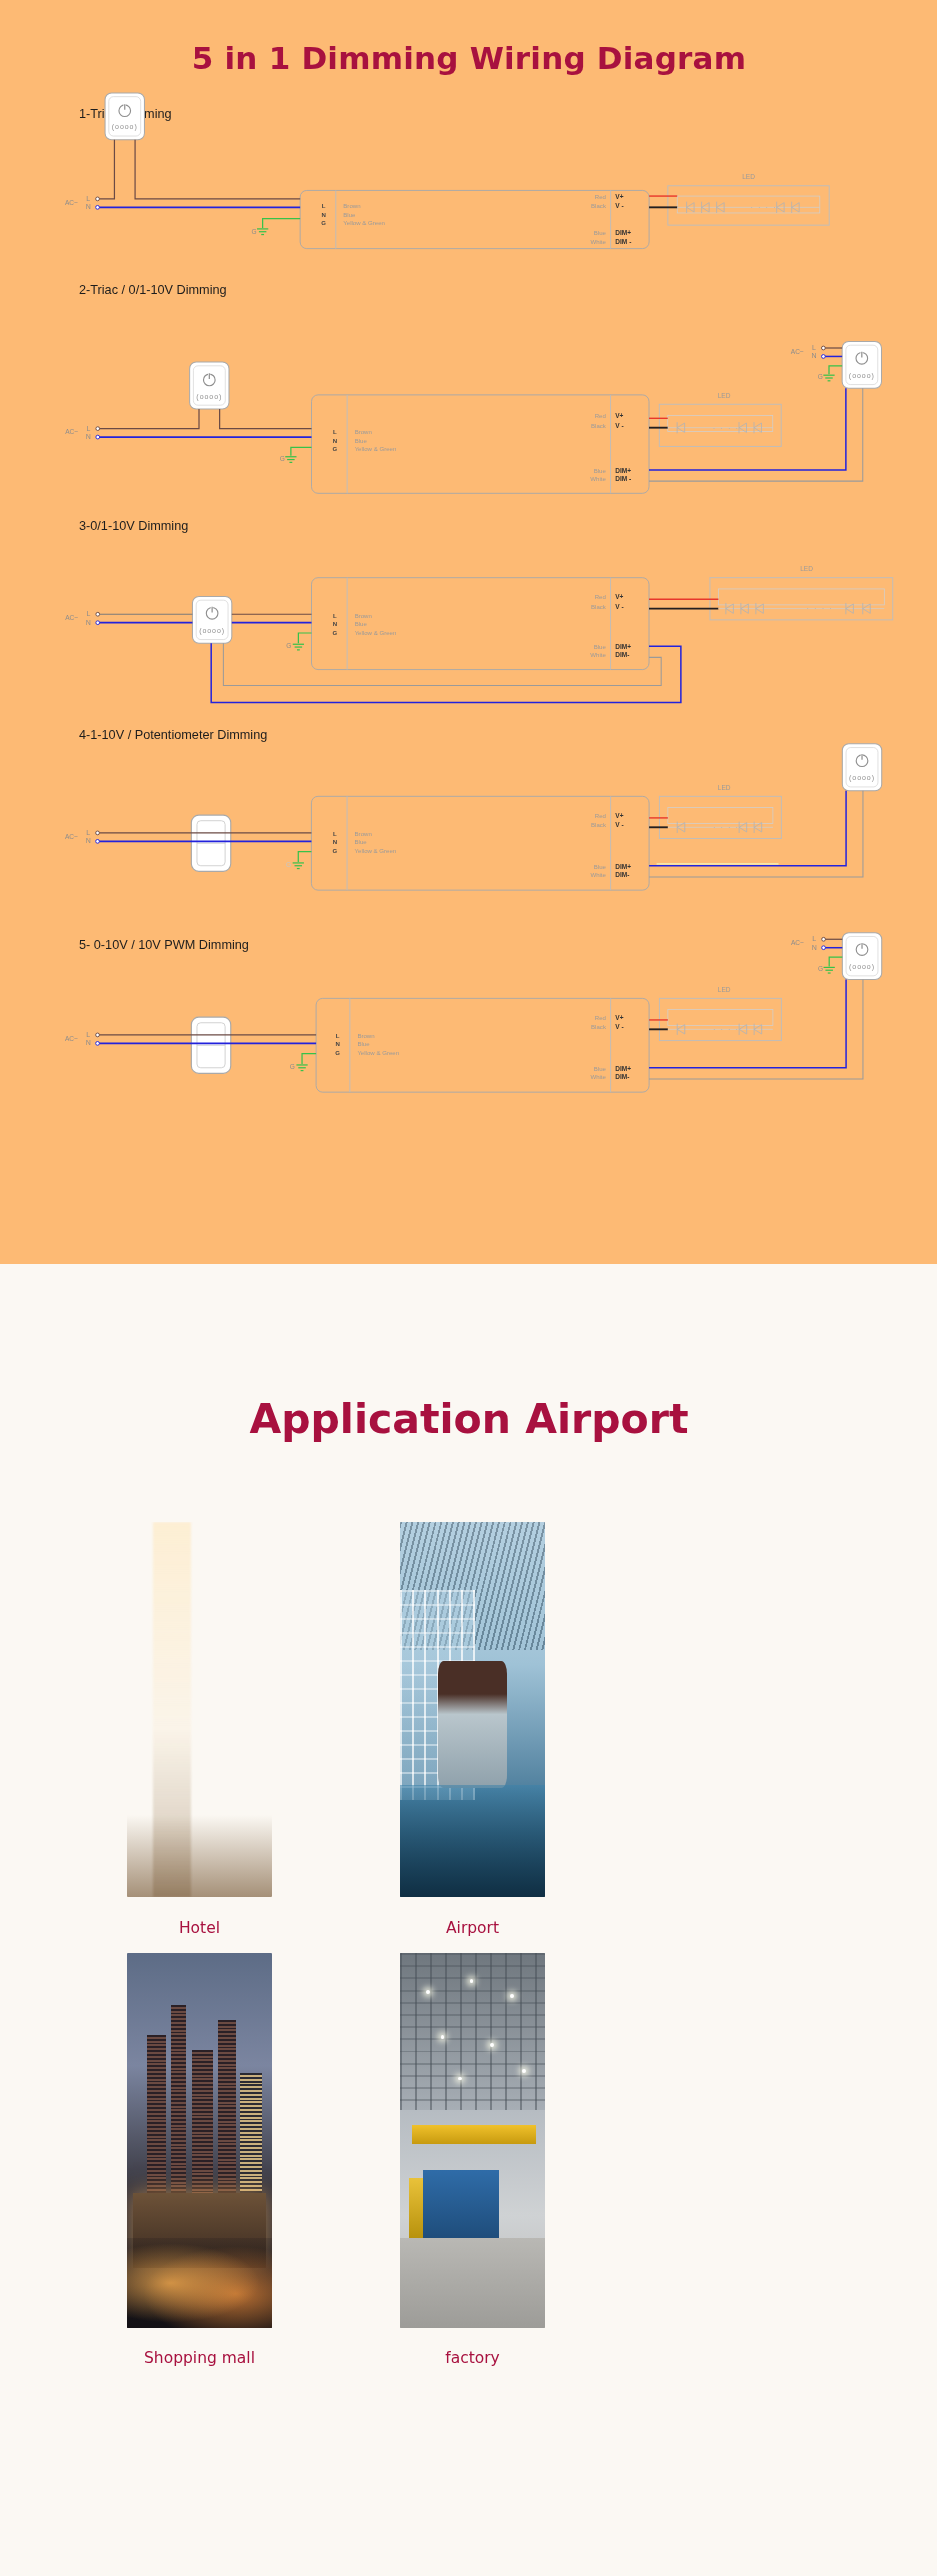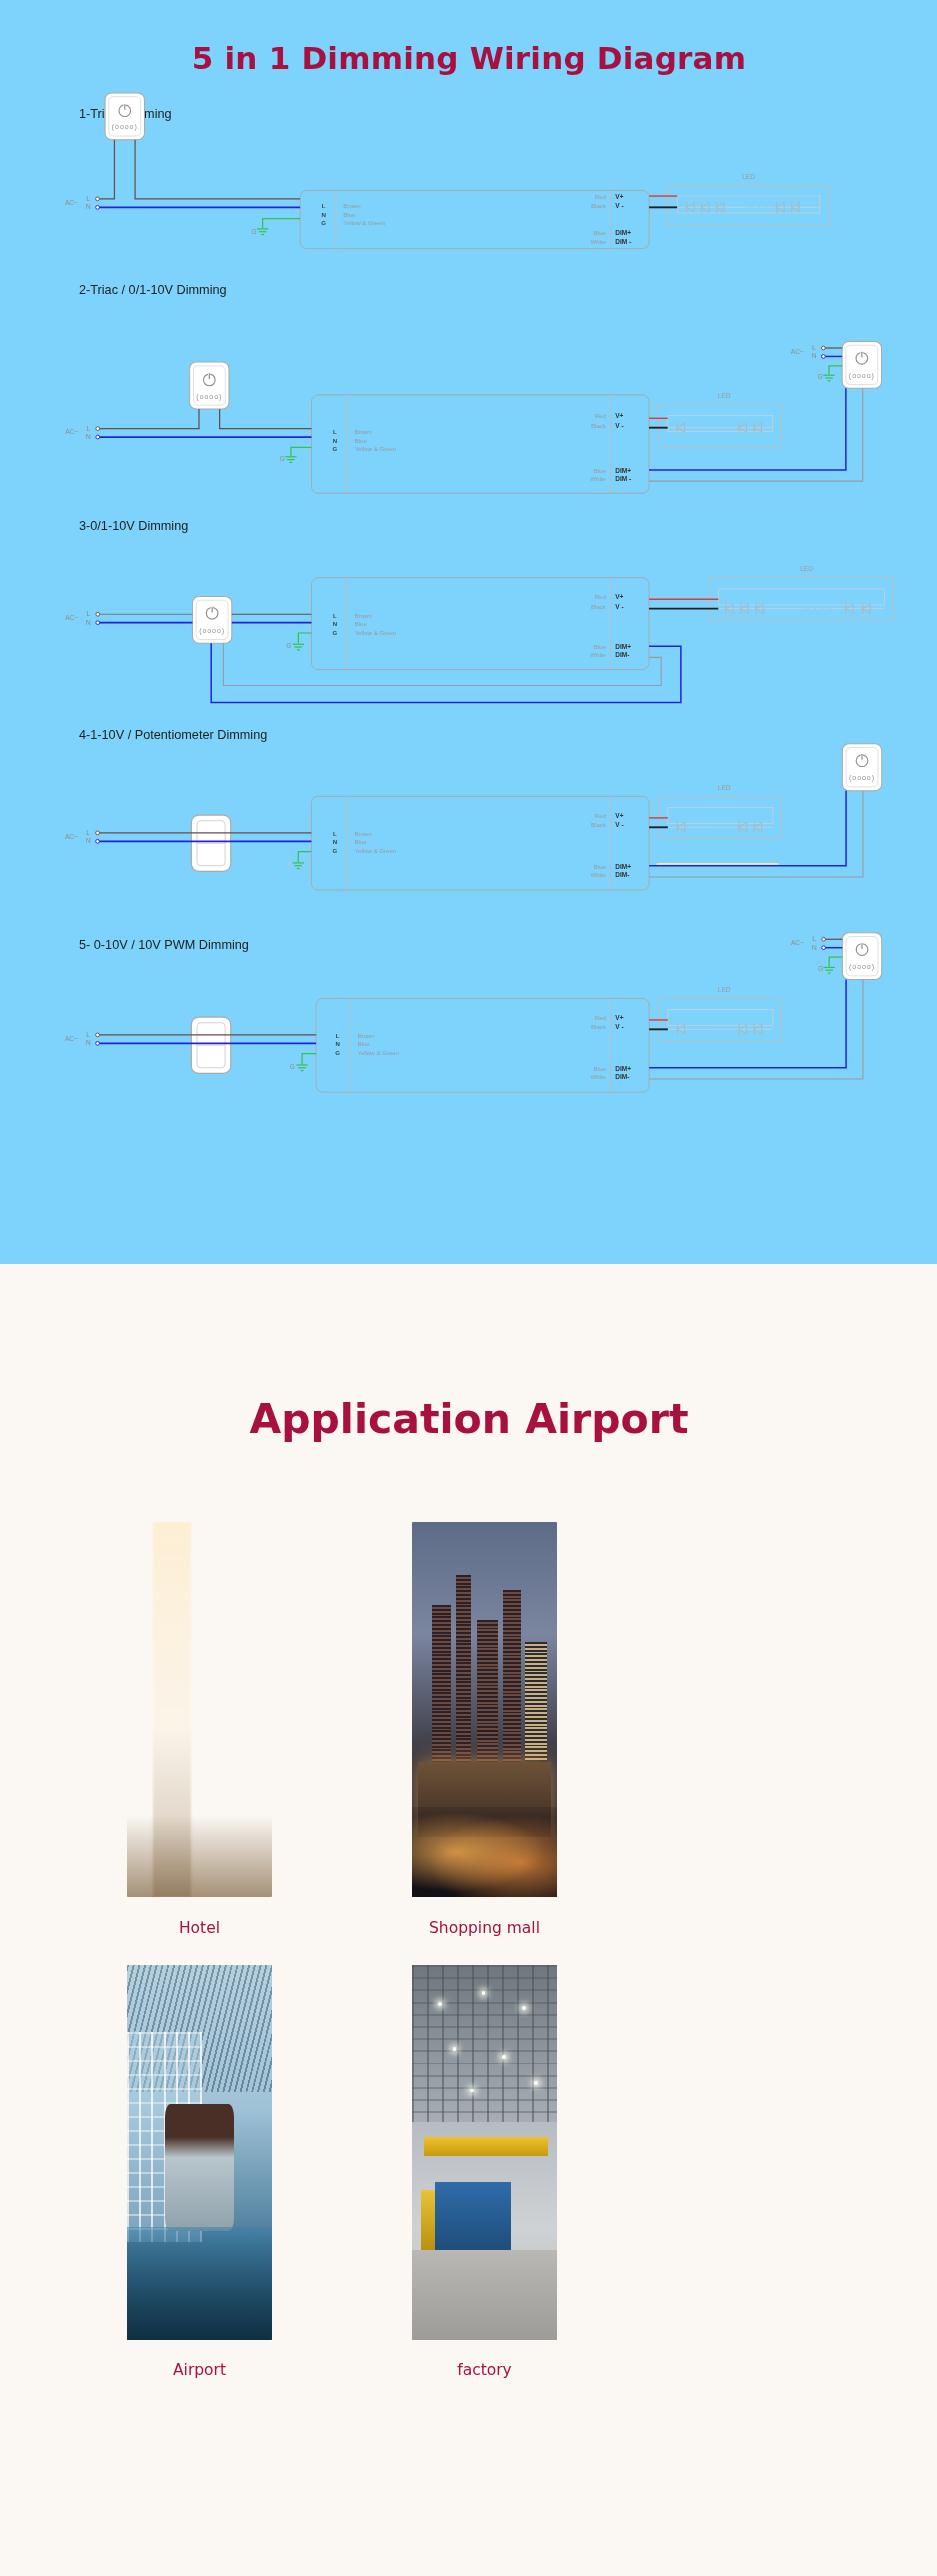--- a/index.html
+++ b/index.html
@@ -9,21 +9,21 @@
     font-family:"Liberation Sans", sans-serif;
     background:#ffffff;
     overflow:hidden;
   }
 
   
   .wiring-section{
     position:relative;
     width:938px;
     height:1264px;
-    background:#7dd3fc;
+    background:#fdba74;
   }
   .page-title{
     text-align:center;
     color:#a8113f;
     font-weight:bold;
     font-size:31px;
     letter-spacing:0.2px;
     padding-top:40px;
     margin:0;
     font-family:"DejaVu Sans", sans-serif;
@@ -55,21 +55,21 @@
     padding-top:131px;
     font-family:"DejaVu Sans", sans-serif;
   }
   .scenario-grid{
     position:relative;
     margin:0 auto;
     width:808px;
     padding-top:79px;
     display:flex;
     flex-wrap:wrap;
-    gap:16px;
+    gap:4px;
   }
   .scenario-card{
     width:269px;
     display:flex;
     flex-direction:column;
     align-items:center;
     margin-bottom:12.2px;
   }
   .scenario-photo{
     width:145px;
@@ -658,43 +658,43 @@
     <div class="scenario-card">
       <div class="scenario-photo">
         <div class="ph ph-hotel"></div>
       </div>
       <div class="scenario-caption">Hotel</div>
     </div>
 
 
     <div class="scenario-card">
       <div class="scenario-photo">
+        <div class="ph ph-airport">
+          <div class="ceil"></div>
+          <div class="glass"></div>
+          <div class="kiosk"></div>
+          <div class="floor"></div>
+        </div>
+      </div>
+      <div class="scenario-caption">Airport</div>
+    </div>
+
+    <div class="scenario-card">
+      <div class="scenario-photo">
         <div class="ph ph-mall">
           <div class="t t1"></div>
           <div class="t t2"></div>
           <div class="t t3"></div>
           <div class="t t4"></div>
           <div class="t t5"></div>
           <div class="base"></div>
           <div class="glow"></div>
         </div>
       </div>
       <div class="scenario-caption">Shopping mall</div>
-    </div>
-
-    <div class="scenario-card">
-      <div class="scenario-photo">
-        <div class="ph ph-airport">
-          <div class="ceil"></div>
-          <div class="glass"></div>
-          <div class="kiosk"></div>
-          <div class="floor"></div>
-        </div>
-      </div>
-      <div class="scenario-caption">Airport</div>
     </div>
 
 
     <div class="scenario-card">
       <div class="scenario-photo">
         <div class="ph ph-factory">
           <div class="truss"></div>
           <div class="lamp" style="left:18%;top:10%"></div>
           <div class="lamp" style="left:48%;top:7%"></div>
           <div class="lamp" style="left:76%;top:11%"></div>

